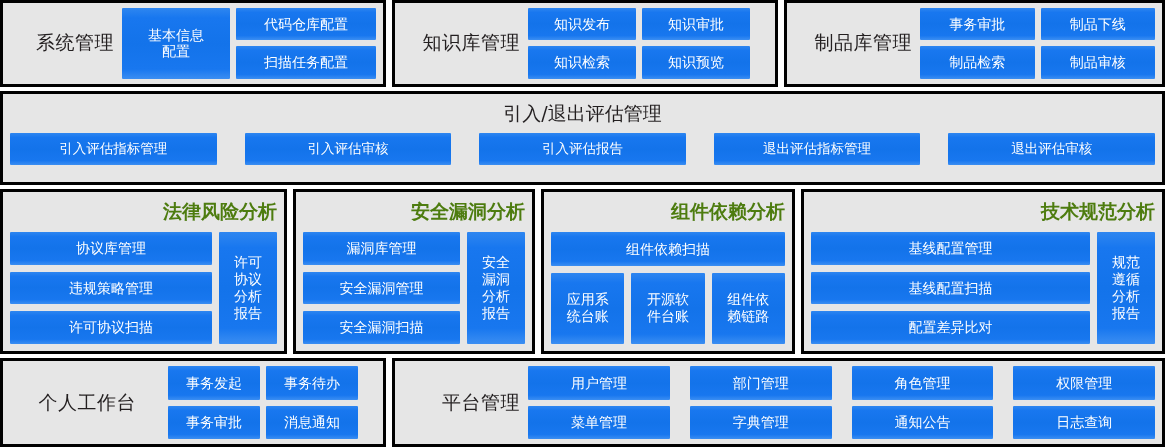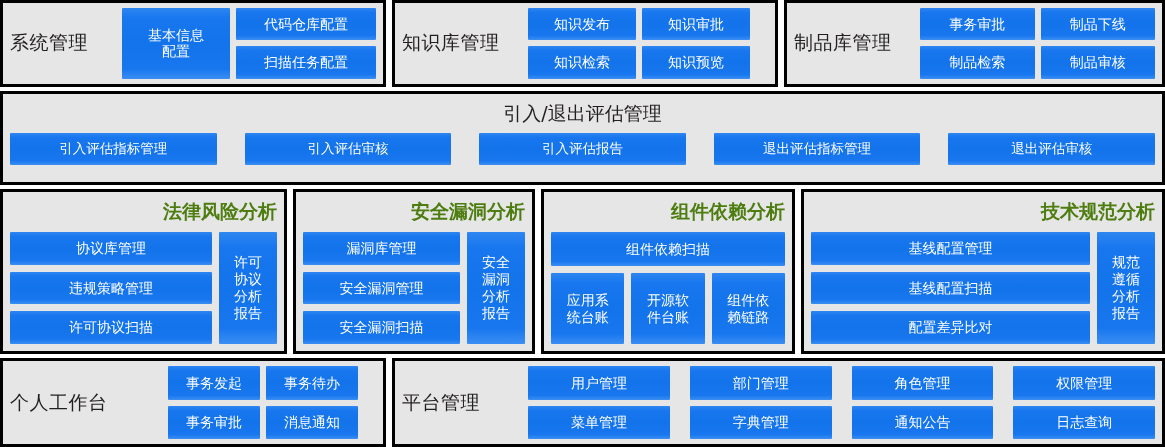--- a/index.html
+++ b/index.html
@@ -47,21 +47,21 @@
     display: flex;
     align-items: center;
     padding: 5px 7px;
     gap: 8px;
   }
   .sidepanel .ptitle {
     font-size: 19px;
     color: #231f20;
     white-space: nowrap;
     flex: 0 0 auto;
-    text-align: left;
+    text-align: right;
     letter-spacing: 0.5px;
   }
   .sidepanel .btngrid {
     flex: 1 1 auto;
     display: grid;
     gap: 6px;
     height: 100%;
   }
 
   
@@ -156,20 +156,21 @@
     flex: 0 0 34px;
     display: flex;
   }
   .analysis.variant .toprow .btn { width: 100%; }
   .analysis.variant .trio {
     flex: 1 1 auto;
     display: grid;
     grid-template-columns: repeat(3, 1fr);
     gap: 7px;
     min-height: 0;
+    font-family: Liberation Mono, monospace;
   }
 </style>
 </head>
 <body>
 
 <div id="root">
 
   <div class="row" id="row1">
 
     <div class="panel sidepanel" style="width:386px;">

